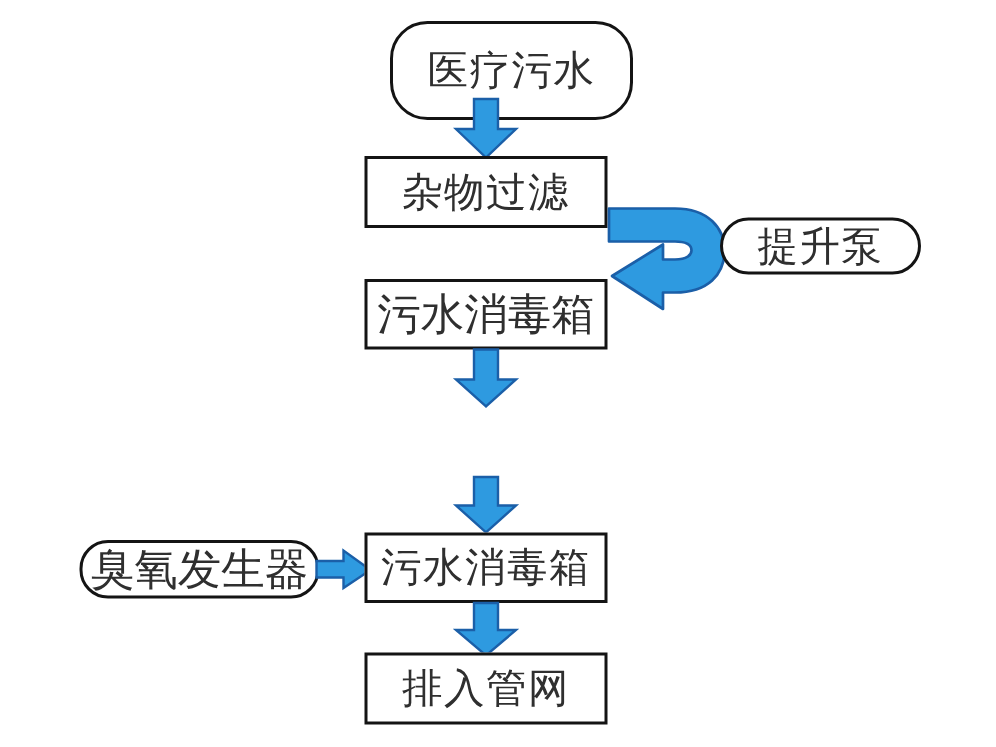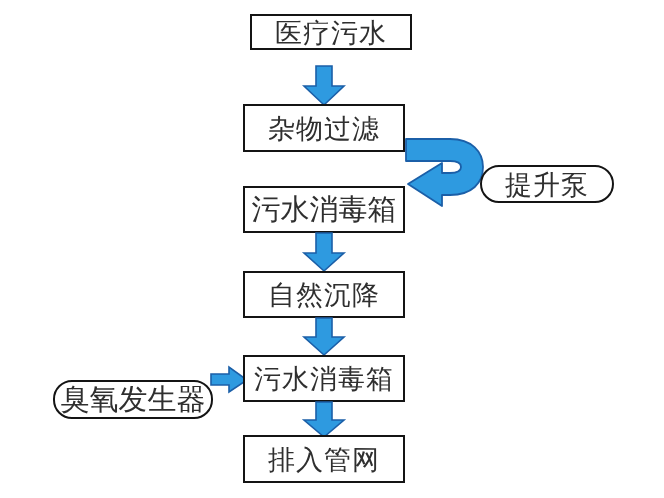--- a/index.html
+++ b/index.html
@@ -28,21 +28,20 @@
     color: #2b2b2b;
     letter-spacing: 1px;
     white-space: nowrap;
   }
   .node.process {
     border-radius: 0;
   }
   .node.rounded {
     border-radius: 19px;
     border-width: 2px;
-    margin-top: 20px;
   }
   .node-label {
     font-size: 27px;
     line-height: 1;
     font-weight: 400;
     color: #2f2f2f;
     font-family: "DejaVu Sans", "Liberation Sans", sans-serif;
   }
   .node-label.tight {
     font-size: 29px;
@@ -54,21 +53,21 @@
   .arrow svg {
     display: block;
     overflow: visible;
   }
 </style>
 </head>
 <body>
 
 <div id="canvas">
 
-  <div class="node process" style="left:250px; top:14px; width:162px; height:36px;">
+  <div class="node process" style="left:260px; top:14px; width:162px; height:66px;border-radius:25px;">
     <span class="node-label">医疗污水</span>
   </div>
 
   <div class="arrow" style="left:303px; top:66px;">
     <svg width="42" height="40" viewBox="0 0 42 40">
       <polygon points="13,0 29,0 29,20 41,20 21,39 1,20 13,20" fill="#2e9ae0" stroke="#1b5fa8" stroke-width="1.6" stroke-linejoin="miter"></polygon>
     </svg>
   </div>
 
   <div class="node process" style="left:243px; top:104px; width:162px; height:48px;justify-content:center;">
@@ -101,23 +100,20 @@
   <div class="node process" style="left:243px; top:186px; width:162px; height:47px;">
     <span class="node-label tight">污水消毒箱</span>
   </div>
 
   <div class="arrow" style="left:303px; top:233px;">
     <svg width="42" height="39" viewBox="0 0 42 39">
       <polygon points="13,0 29,0 29,20 41,20 21,38 1,20 13,20" fill="#2e9ae0" stroke="#1b5fa8" stroke-width="1.6" stroke-linejoin="miter"></polygon>
     </svg>
   </div>
 
-  <div class="node process" style="left:243px; top:271px; width:162px; height:47px;">
-    <span class="node-label">自然沉降</span>
-  </div>
 
   <div class="arrow" style="left:303px; top:318px;">
     <svg width="42" height="38" viewBox="0 0 42 38">
       <polygon points="13,0 29,0 29,19 41,19 21,37 1,19 13,19" fill="#2e9ae0" stroke="#1b5fa8" stroke-width="1.6" stroke-linejoin="miter"></polygon>
     </svg>
   </div>
 
   <div class="node rounded" style="left:53px; top:360px; width:160px; height:39px;">
     <span class="node-label tight">臭氧发生器</span>
   </div>

